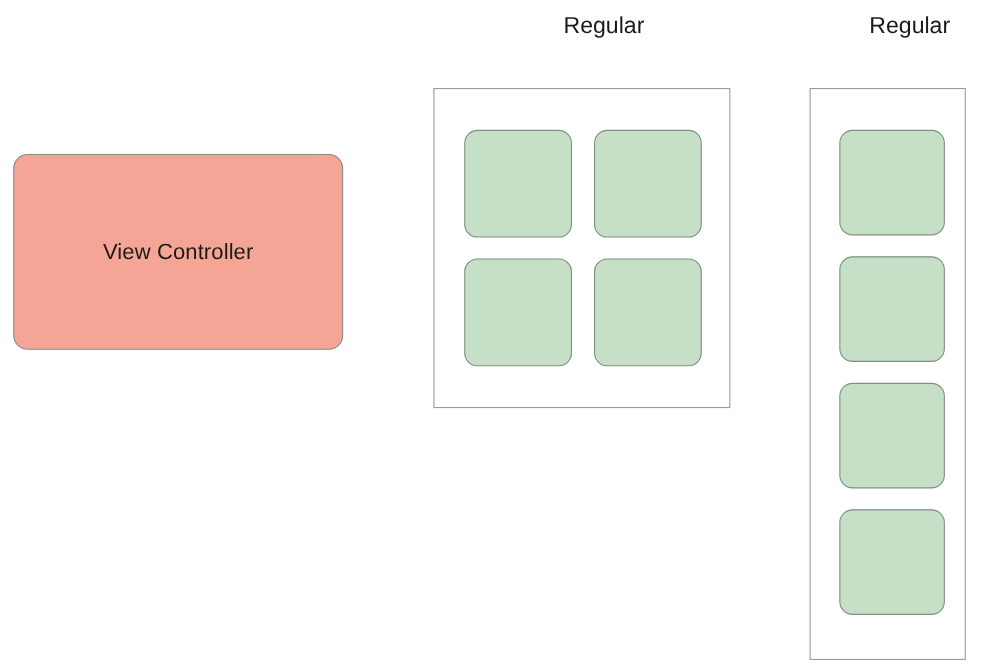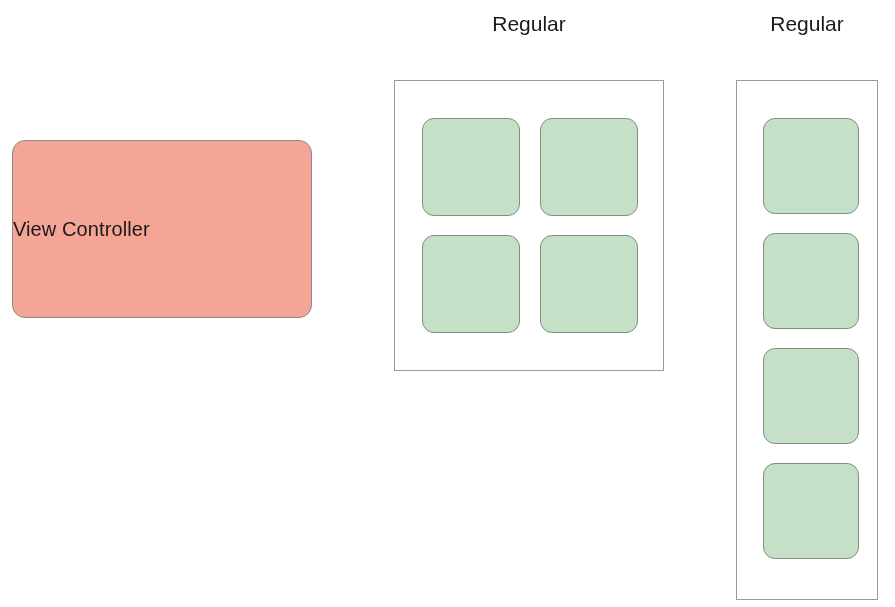--- a/index.html
+++ b/index.html
@@ -24,37 +24,38 @@
     left: 12px;
     top: 140px;
     width: 300px;
     height: 178px;
     box-sizing: border-box;
     background: #f4a596;
     border: 1px solid #8a8a8a;
     border-radius: 13px;
     display: flex;
     align-items: center;
-    justify-content: flex-start;
+    justify-content: center;
   }
   .vc-label {
     font-size: 20px;
     color: #1a1a1a;
     letter-spacing: 0.1px;
     white-space: nowrap;
   }
 
   
   .col-title {
     position: absolute;
     font-size: 21px;
     color: #1a1a1a;
     white-space: nowrap;
     text-align: center;
     transform: translateX(-50%);
+    margin-left: 20px;
   }
   .col-title.regular  { left: 529px; top: 12px; }
   .col-title.compact  { left: 807px; top: 12px; }
 
   
   .container-box {
     position: absolute;
     box-sizing: border-box;
     background: #ffffff;
     border: 1px solid #9a9a9a;

